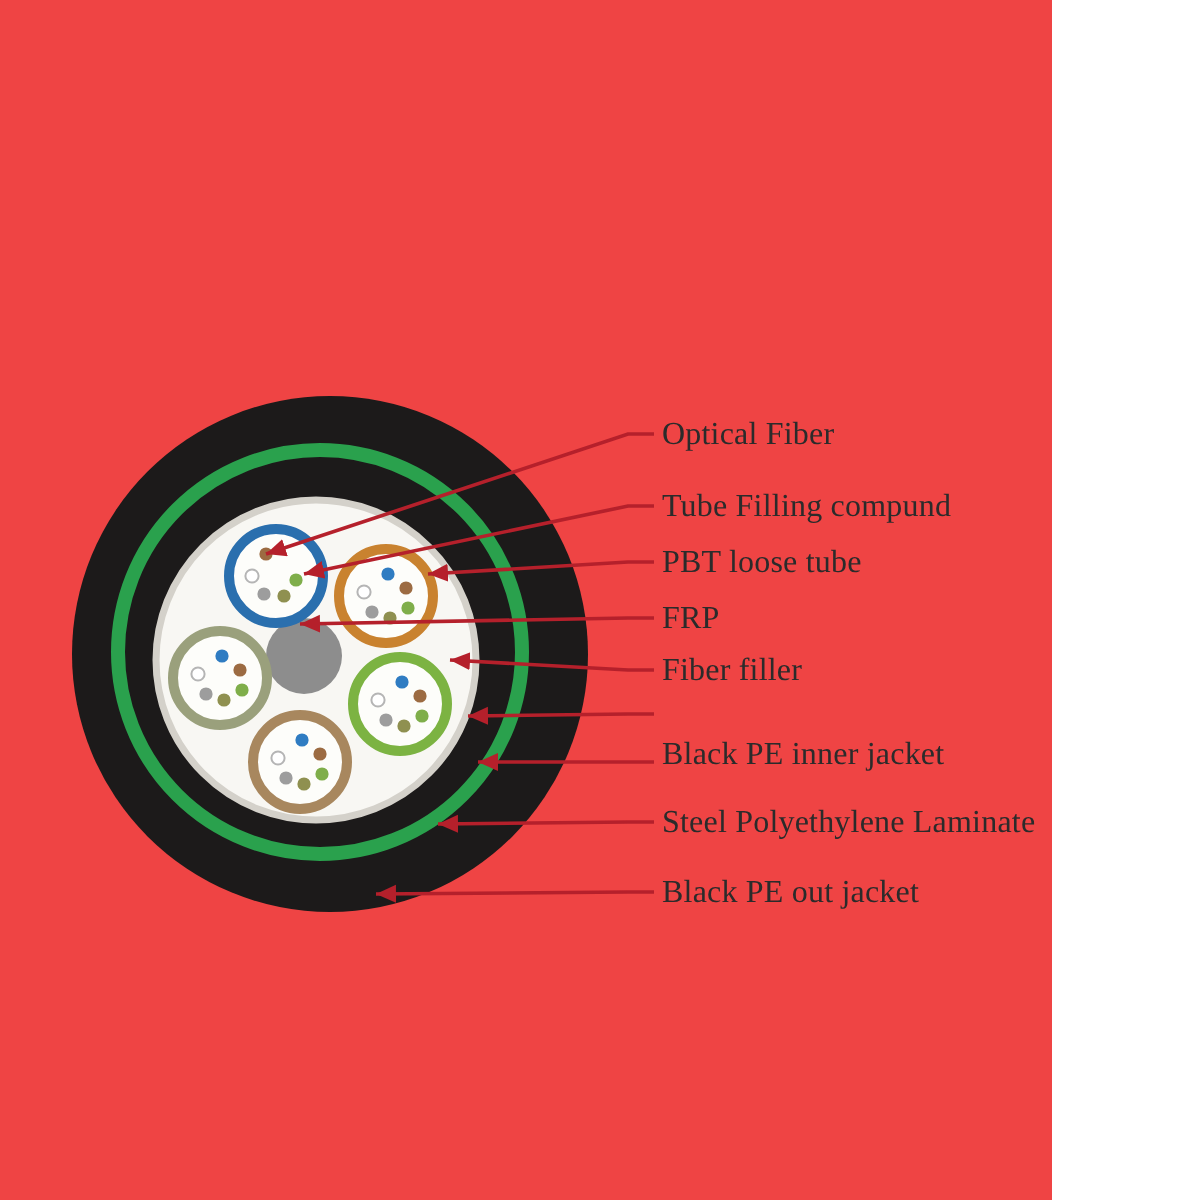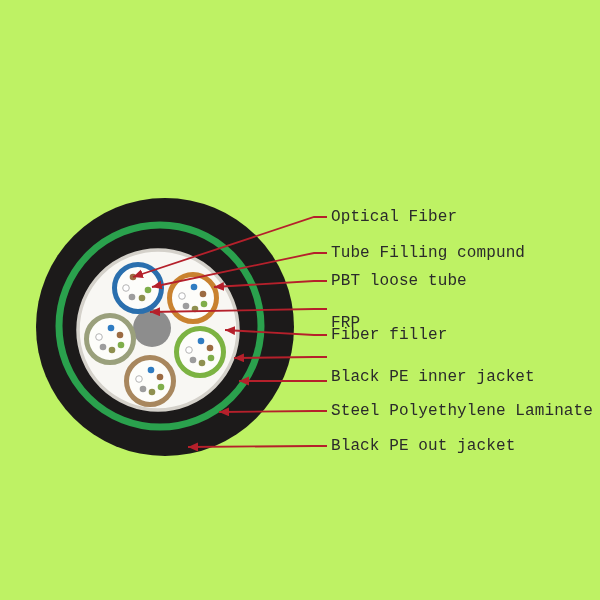--- a/index.html
+++ b/index.html
@@ -1,18 +1,18 @@
 <!DOCTYPE html>
 <html><head>
 <meta charset="utf-8">
 <style>
   html,body{margin:0;padding:0;background:#ffffff;}
   #stage{
-    position:relative;width:600px;height:600px;background:#bef264;
-    font-family:Liberation Mono, monospace;overflow:hidden;
+    position:relative;width:526px;height:600px;background:#ef4444;
+    font-family:Liberation Serif, serif;overflow:hidden;
   }
   #cable-svg{position:absolute;left:0;top:0;}
   .lbl{
     position:absolute;left:331px;font-size:16px;line-height:19px;
     color:#2b2b2b;white-space:nowrap;letter-spacing:0.1px;
   }
 </style>
 </head>
 <body>
 
@@ -90,18 +90,18 @@
       <polyline points="327,357 314,357 234,358" marker-end="url(#ah)"></polyline>
       <polyline points="327,381 314,381 239,381" marker-end="url(#ah)"></polyline>
       <polyline points="327,411 314,411 219,412" marker-end="url(#ah)"></polyline>
       <polyline points="327,446 314,446 188,447" marker-end="url(#ah)"></polyline>
     </g>
   </svg>
 
   <div class="lbl" style="top:208px">Optical Fiber</div>
   <div class="lbl" style="top:272px">PBT loose tube</div>
   <div class="lbl" style="top:244px">Tube Filling compund</div>
-  <div class="lbl" style="top:314px">FRP</div>
+  <div class="lbl" style="top:300px">FRP</div>
   <div class="lbl" style="top:326px">Fiber filler</div>
   <div class="lbl" style="top:368px">Black PE inner jacket</div>
   <div class="lbl" style="top:437px">Black PE out jacket</div>
   <div class="lbl" style="top:402px">Steel Polyethylene Laminate</div>
 </div>
 
 </body></html>

